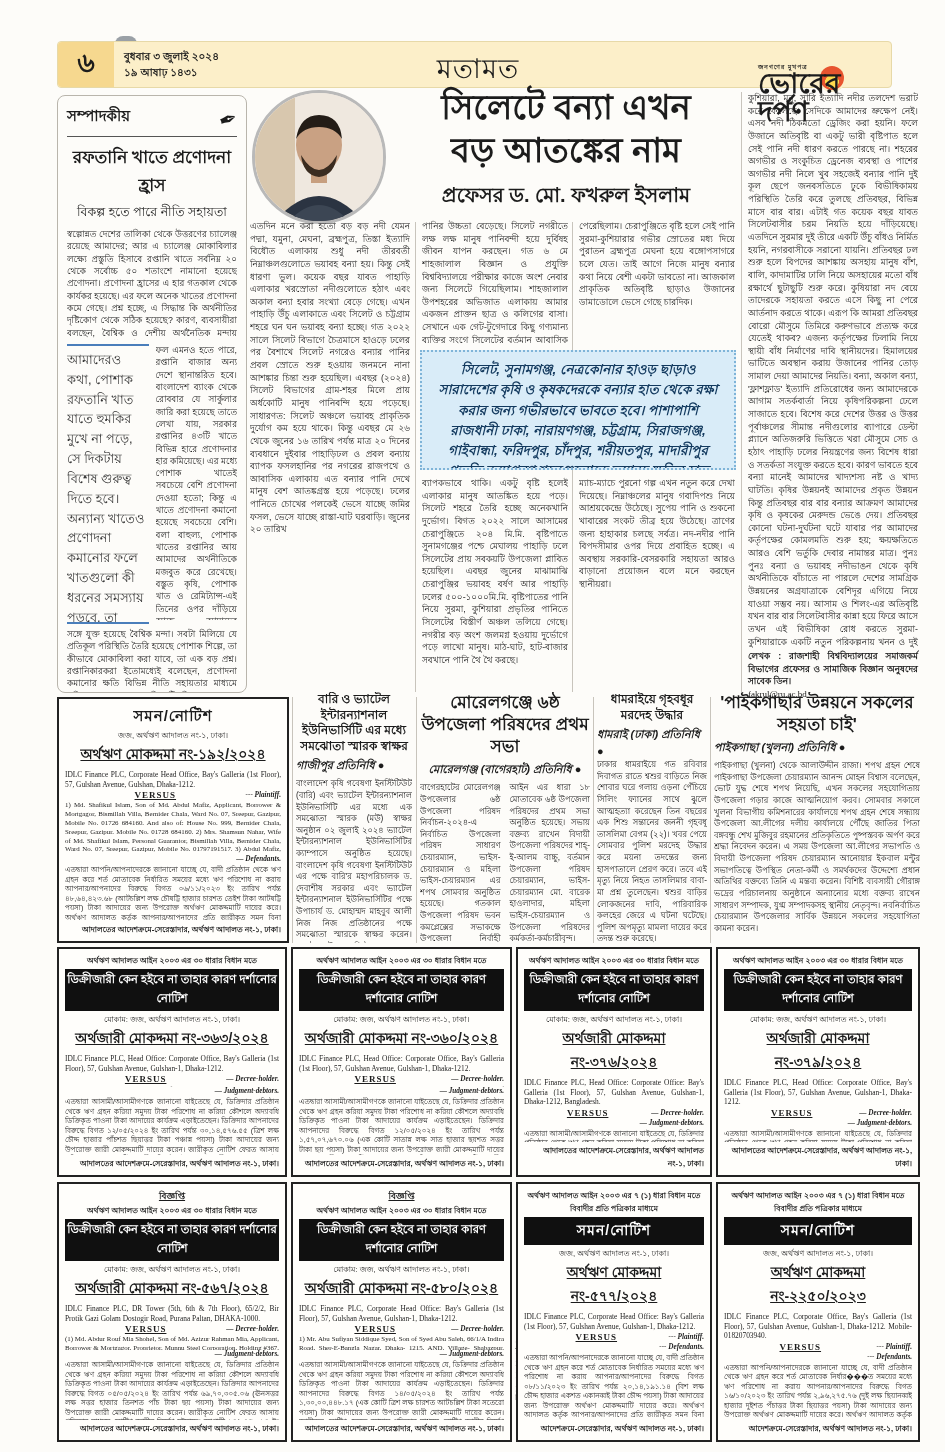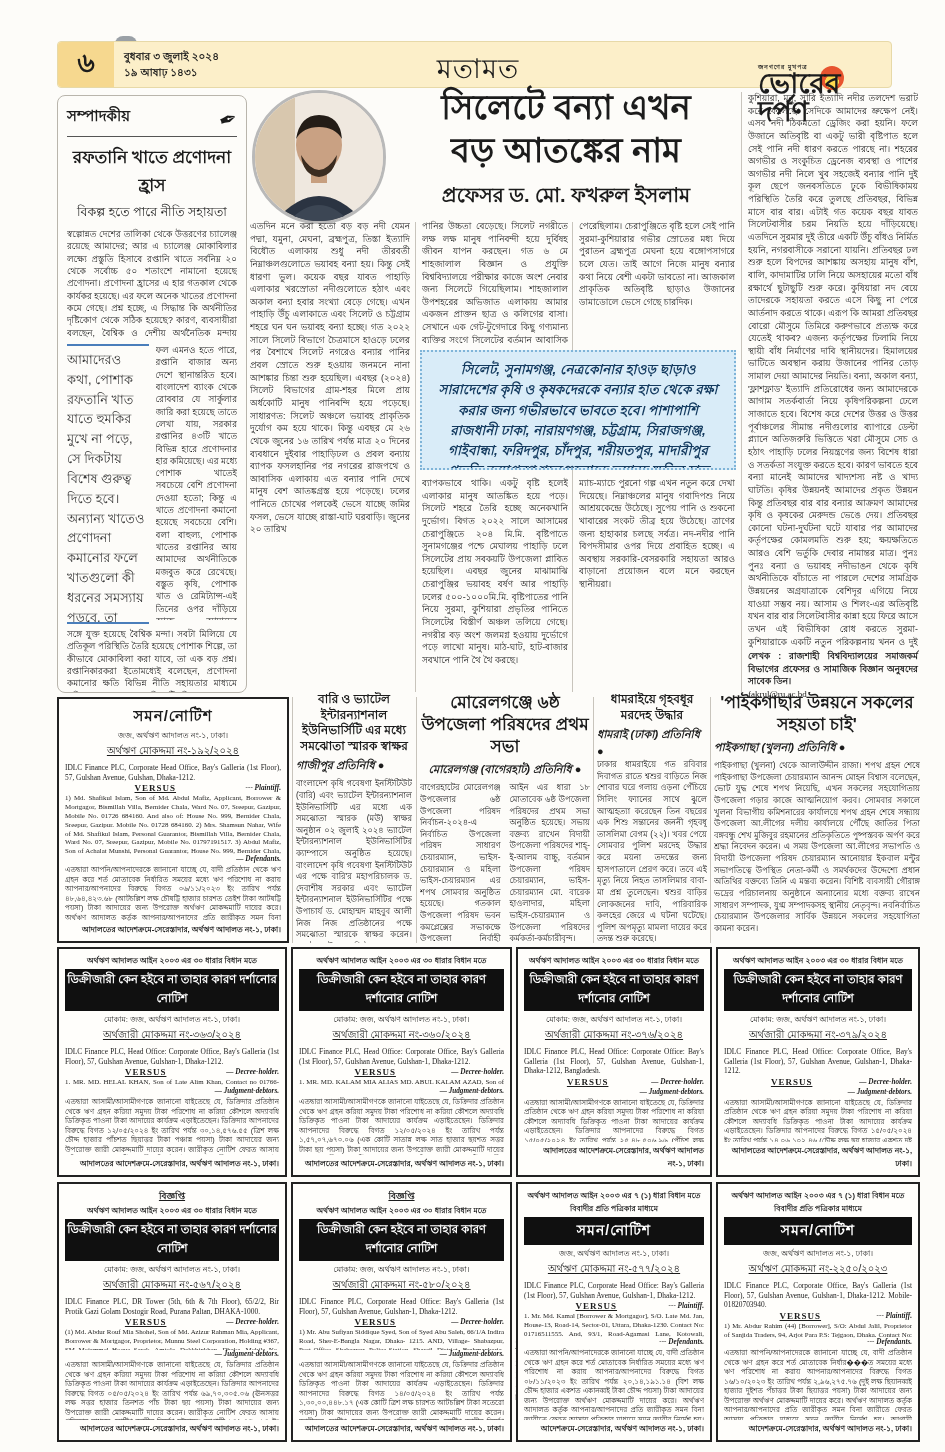--- a/index.html
+++ b/index.html
@@ -44,21 +44,21 @@
   .midh-sm{font-size:12px;font-weight:bold;line-height:1.3;}
   .midh-lg{font-size:17px;font-weight:bold;line-height:1.3;}
   .midby{font-size:11px;font-weight:bold;font-style:italic;margin:3px 0 2px 0;}
   .midbody{font-size:8.3px;line-height:1.4;}
   .cols2{column-count:2;column-gap:9px;}
   
   .nbox{border:2px solid #222;box-sizing:border-box;padding:5px 6px;background:#fffefb;display:flex;flex-direction:column;}
   .npre{font-size:7.6px;font-weight:bold;}
   .nbar{background:#101010;color:#fff;font-size:11.5px;font-weight:bold;padding:2px 1px;margin:2px 0;}
   .ncourt{font-size:7.8px;font-weight:normal;}
-  .ncase{font-size:10px;font-weight:normal;text-decoration:underline;margin:1px 0 3px 0;}
+  .ncase{font-size:14px;font-weight:bold;text-decoration:underline;margin:1px 0 3px 0;}
   .nplaint{font-size:7.4px;line-height:1.3;}
   .nvrow{display:flex;align-items:center;margin:1px 0;}
   .nversus{flex:1;text-align:center;font-weight:bold;text-decoration:underline;font-size:9px;letter-spacing:1px;}
   .nrole{font-size:7.2px;font-style:italic;font-weight:bold;text-align:center;}
   .ndef{font-size:6.9px;line-height:1.28;flex:1;}
   .ndtag{font-size:7.2px;font-style:italic;font-weight:bold;}
   .nbeng{font-size:7.2px;line-height:1.32;margin-top:2px;}
   .nsig{font-size:7.6px;font-weight:bold;margin-top:2px;}
   .ntitle{font-size:15px;font-weight:bold;letter-spacing:1px;}
   .ntag{font-size:9px;font-weight:bold;text-decoration:underline;}

